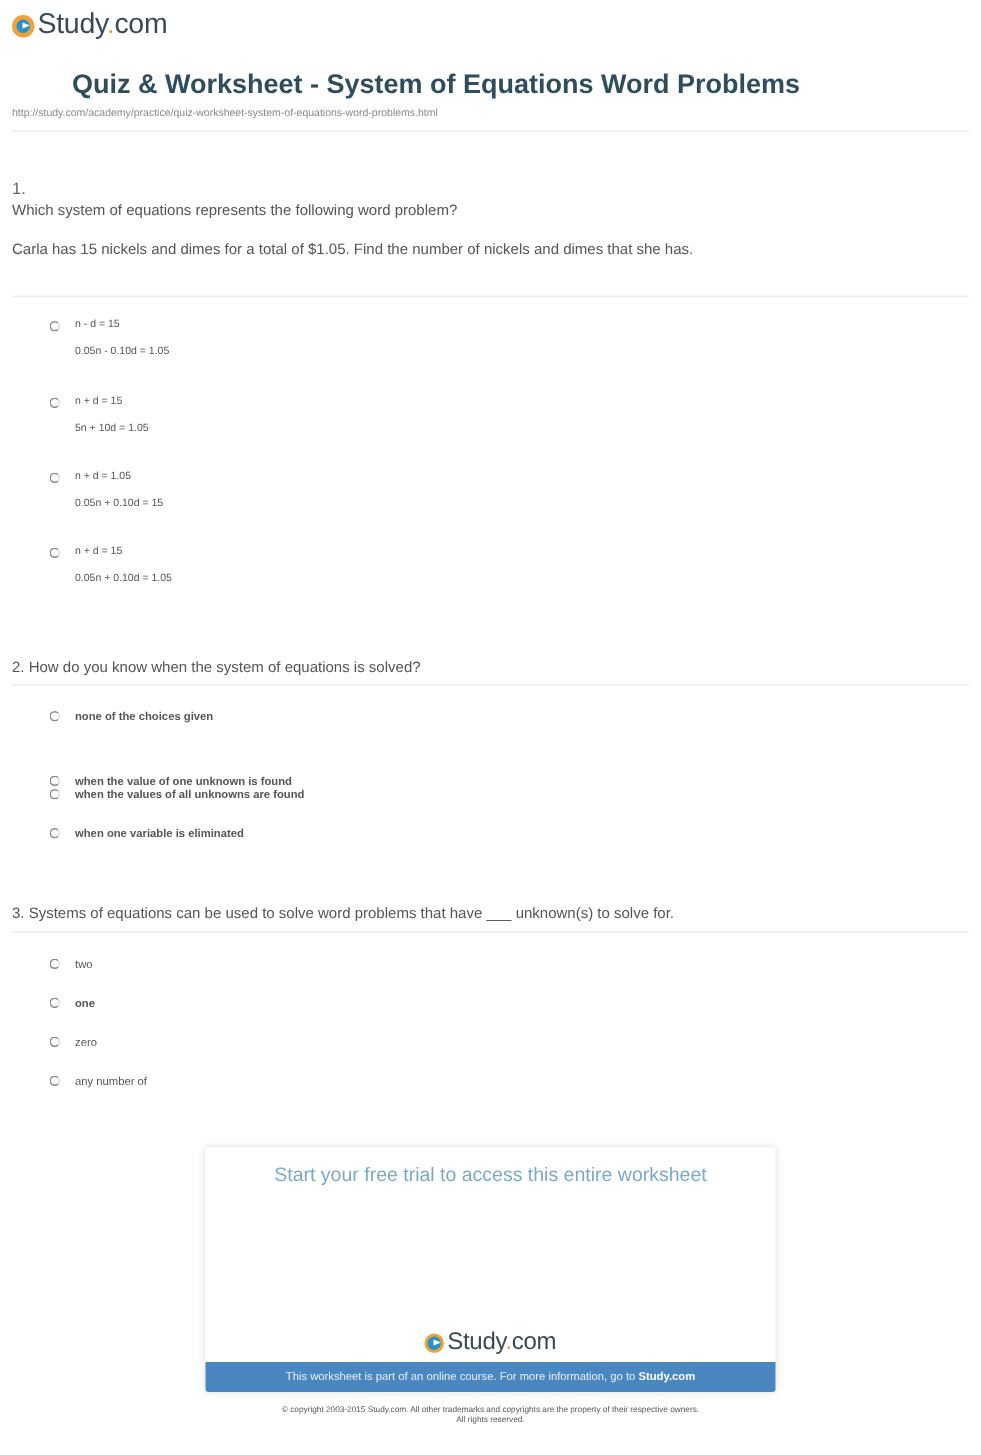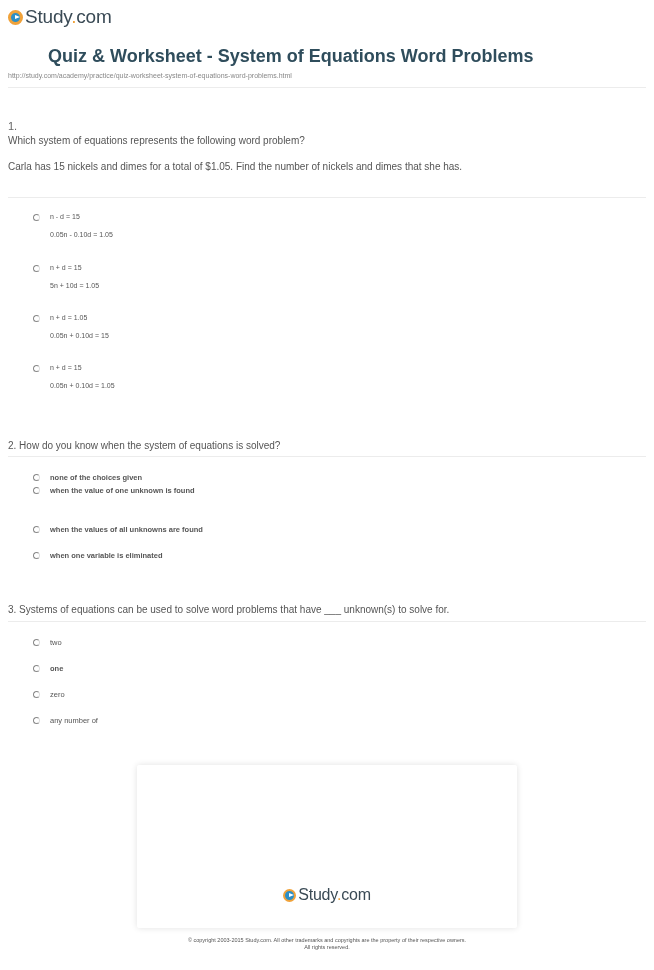--- a/index.html
+++ b/index.html
@@ -84,21 +84,21 @@
       <div>0.05n + 0.10d = 1.05</div>
     </div>
 </div>
 
 <div class="q-text" style="top:440px">2. How do you know when the system of equations is solved?</div>
 <div class="rule" style="top:456px"></div>
 <div class="opt" style="top:473px">
     <span class="radio"></span>
     <span class="opt-lbl">none of the choices given</span>
   </div>
-<div class="opt" style="top:486px">
+<div class="opt" style="top:516px">
     <span class="radio"></span>
     <span class="opt-lbl">when the value of one unknown is found</span>
   </div>
 <div class="opt" style="top:525px">
     <span class="radio"></span>
     <span class="opt-lbl">when the values of all unknowns are found</span>
   </div>
 <div class="opt" style="top:551px">
     <span class="radio"></span>
     <span class="opt-lbl">when one variable is eliminated</span>
@@ -117,24 +117,26 @@
 <div class="opt" style="top:690px">
     <span class="radio"></span>
     <span class="opt-lbl" style="font-weight:normal">zero</span>
   </div>
 <div class="opt" style="top:716px">
     <span class="radio"></span>
     <span class="opt-lbl" style="font-weight:normal">any number of</span>
   </div>
 
 <div class="promo">
+  <div class="promo-head">Start your free trial to access this entire worksheet</div>
   <div class="features">
   </div>
   <div class="promo-logo">
     <span class="logo-mark"></span>
     <span class="logo-text"><span>Study</span><span class="dot">.</span><span>com</span></span>
   </div>
+  <div class="banner"><span>This worksheet is part of an online course. For more information, go to </span><b>Study.com</b></div>
 </div>
 
 <div class="copyright">
   <div>© copyright 2003-2015 Study.com. All other trademarks and copyrights are the property of their respective owners.</div>
   <div>All rights reserved.</div>
 </div>
 
 </body></html>

